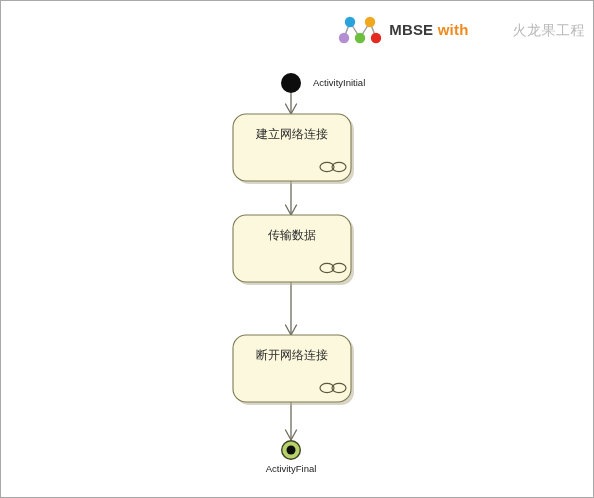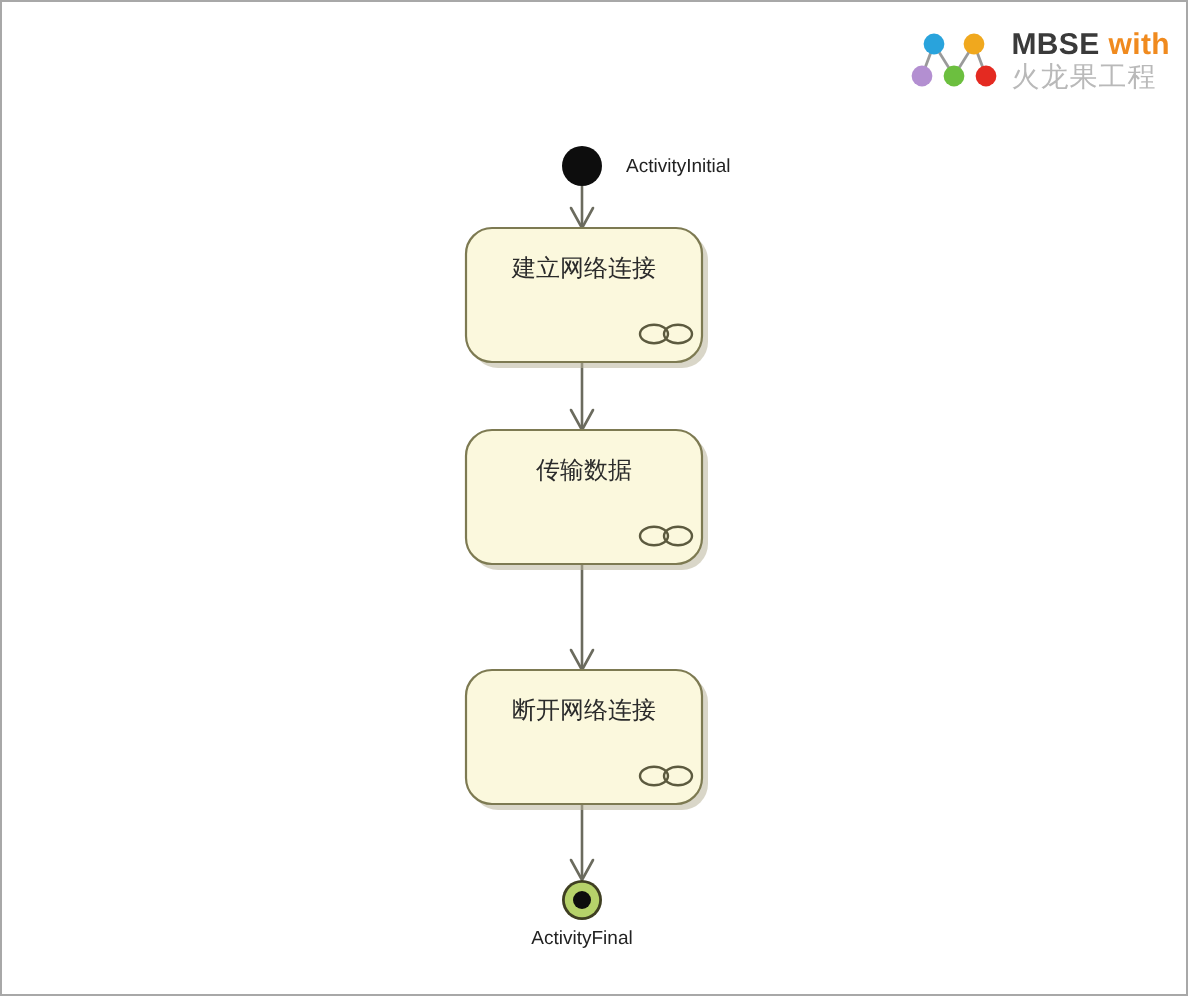--- a/index.html
+++ b/index.html
@@ -25,36 +25,38 @@
     position: absolute;
     top: 9px;
     right: 8px;
     display: flex;
     align-items: center;
     gap: 6px;
   }
   .brand-mark { width: 46px; height: 40px; display: block; }
   .brand-text {
     display: flex;
-    flex-direction: column;
+    flex-direction: row;
     line-height: 1.05;
+    align-items: center;
   }
   .brand-line1 {
     font-size: 15px;
     font-weight: bold;
     letter-spacing: .2px;
     white-space: nowrap;
   }
   .brand-mbse { color: #3a3a3a; }
   .brand-with { color: #f08a1e; }
   .brand-line2 {
     font-size: 14px;
     color: #b9b9b9;
     white-space: nowrap;
     letter-spacing: .5px;
+    margin-left: 44px;
   }
 
   
   #diagram {
     position: absolute;
     left: 0; top: 0;
     width: 594px;
     height: 498px;
   }
 

